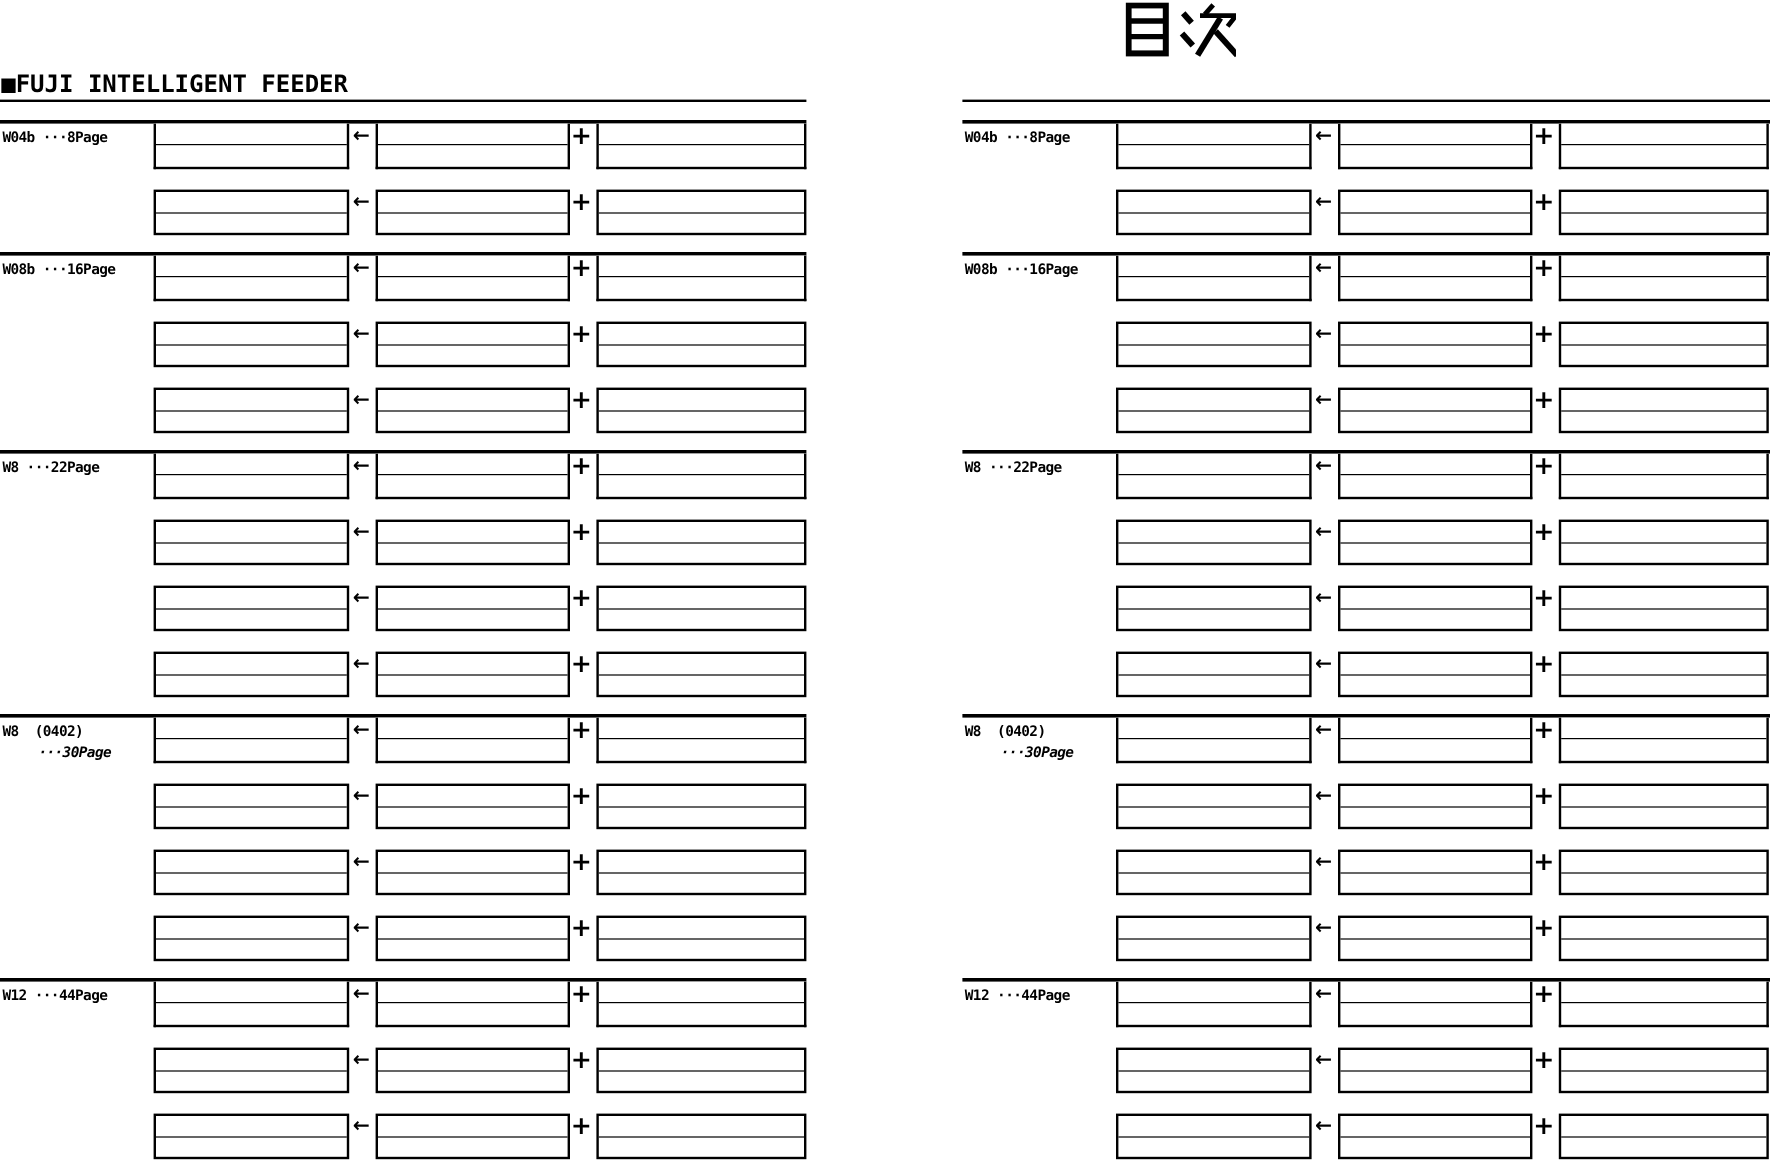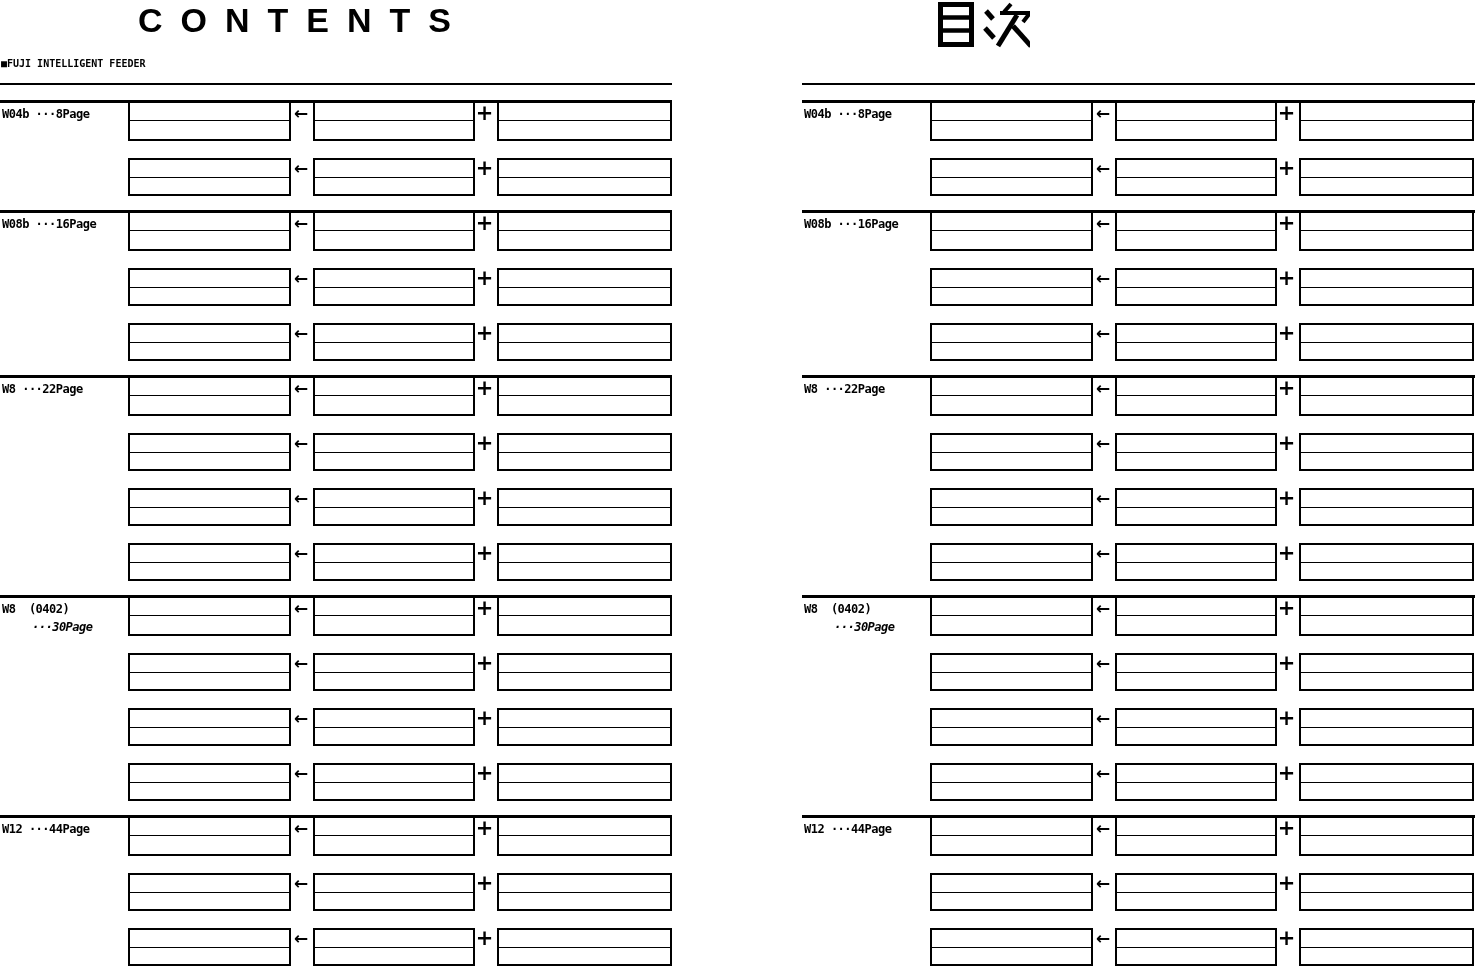--- a/index.html
+++ b/index.html
@@ -17,21 +17,21 @@
     font-family:"Liberation Sans", sans-serif;
     font-weight:bold; font-size:34px; letter-spacing:18px;
     white-space:pre;
   }
   .title-jp { position:absolute; top:2px; left:136px; width:92px; height:46px; }
   .title-jp svg { display:block; }
 
   .header-text {
     position:absolute; top:58px; left:1px;
     font-family:"DejaVu Sans Mono","Liberation Mono",monospace;
-    font-weight:bold; font-size:10px; white-space:pre;
+    font-weight:bold; font-size:20px; white-space:pre;
   }
   .rule { position:absolute; top:83px; left:0; width:100%; height:2px; background:#000; }
 
   .sections { position:absolute; top:100px; left:0; width:100%; }
   .section { position:relative; border-top:3px solid #000; margin-bottom:14px; }
 
   .sec-label {
     position:absolute; left:2px; top:2px;
     font-family:"DejaVu Sans Mono","Liberation Mono",monospace;
     font-weight:bold; font-size:12px; letter-spacing:-0.5px;
@@ -59,21 +59,20 @@
   }
   .sym-arrow { left:289px; width:24px; font-size:17px; }
   .sym-plus  { left:472px; width:25px; font-size:21px; }
 </style>
 </head>
 <body>
 
 <div class="page">
 
   <div class="column col-en">
-    <div class="title-en">CONTENTS</div>
     <div class="header-text">■FUJI INTELLIGENT FEEDER</div>
     <div class="rule"></div>
     <div class="sections">
         <div class="section">
           <div class="sec-label"><span class="line1">W04b ···8Page</span></div>
           <div class="row row-first">
             <div class="unit u1">
               <div class="cell-top"></div>
             </div>
             <div class="unit u2">

